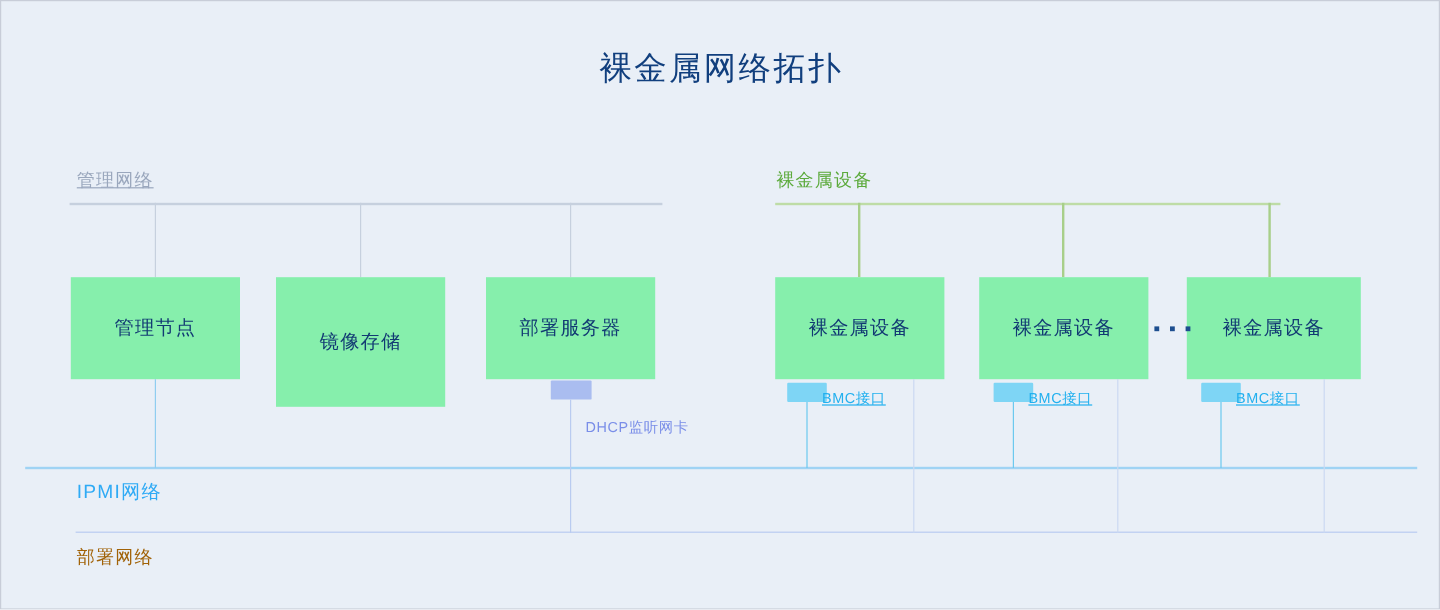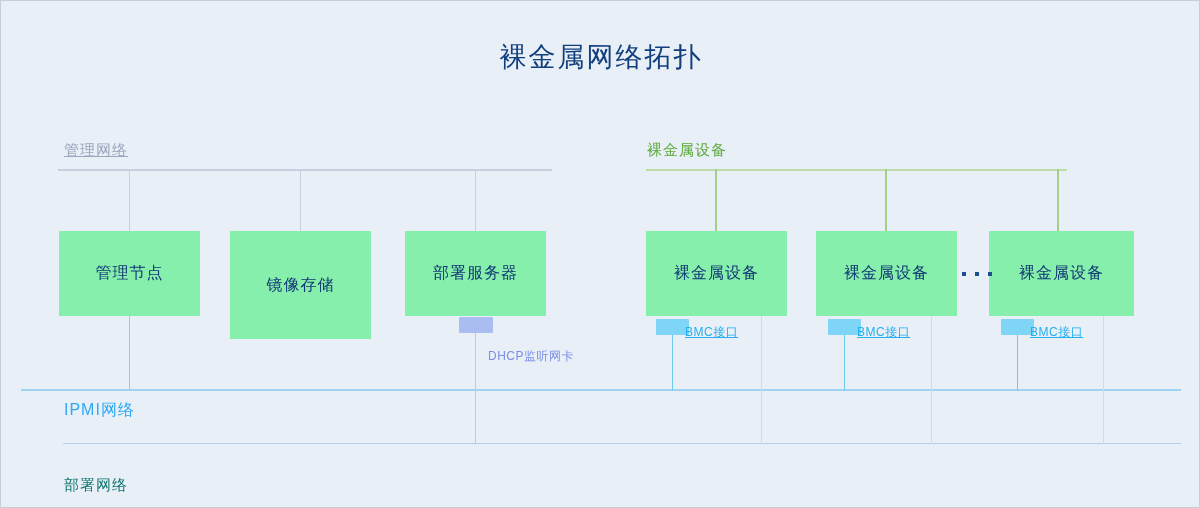--- a/index.html
+++ b/index.html
@@ -35,21 +35,21 @@
   
   .zone-label {
     position: absolute;
     font-size: 15px;
     letter-spacing: 1px;
     white-space: nowrap;
   }
   .zone-mgmt   { left: 63px;  top: 140px; color: #9aa7bd; text-decoration: underline; }
   .zone-dpg    { left: 646px; top: 140px; color: #5caa3c; }
   .zone-ipmi   { left: 63px;  top: 399px; color: #2eaaf5; font-size: 16px; }
-  .zone-deploy { left: 63px;  top: 475px; color: #0f766e; font-size: 15px; }
+  .zone-deploy { left: 63px;  top: 454px; color: #a16207; font-size: 15px; }
 
   
   .bus {
     position: absolute;
     height: 2px;
   }
   .bus-mgmt   { left: 57px;  top: 168px; width: 494px; background: #c6d0de; }
   .bus-dpg    { left: 645px; top: 168px; width: 421px; background: #bedca6; }
   .bus-ipmi   { left: 20px;  top: 388px; width: 1160px; background: #9fd3f4; }
   .bus-deploy { left: 62px;  top: 442px; width: 1118px; height: 1px; background: #b9cbf0; }

